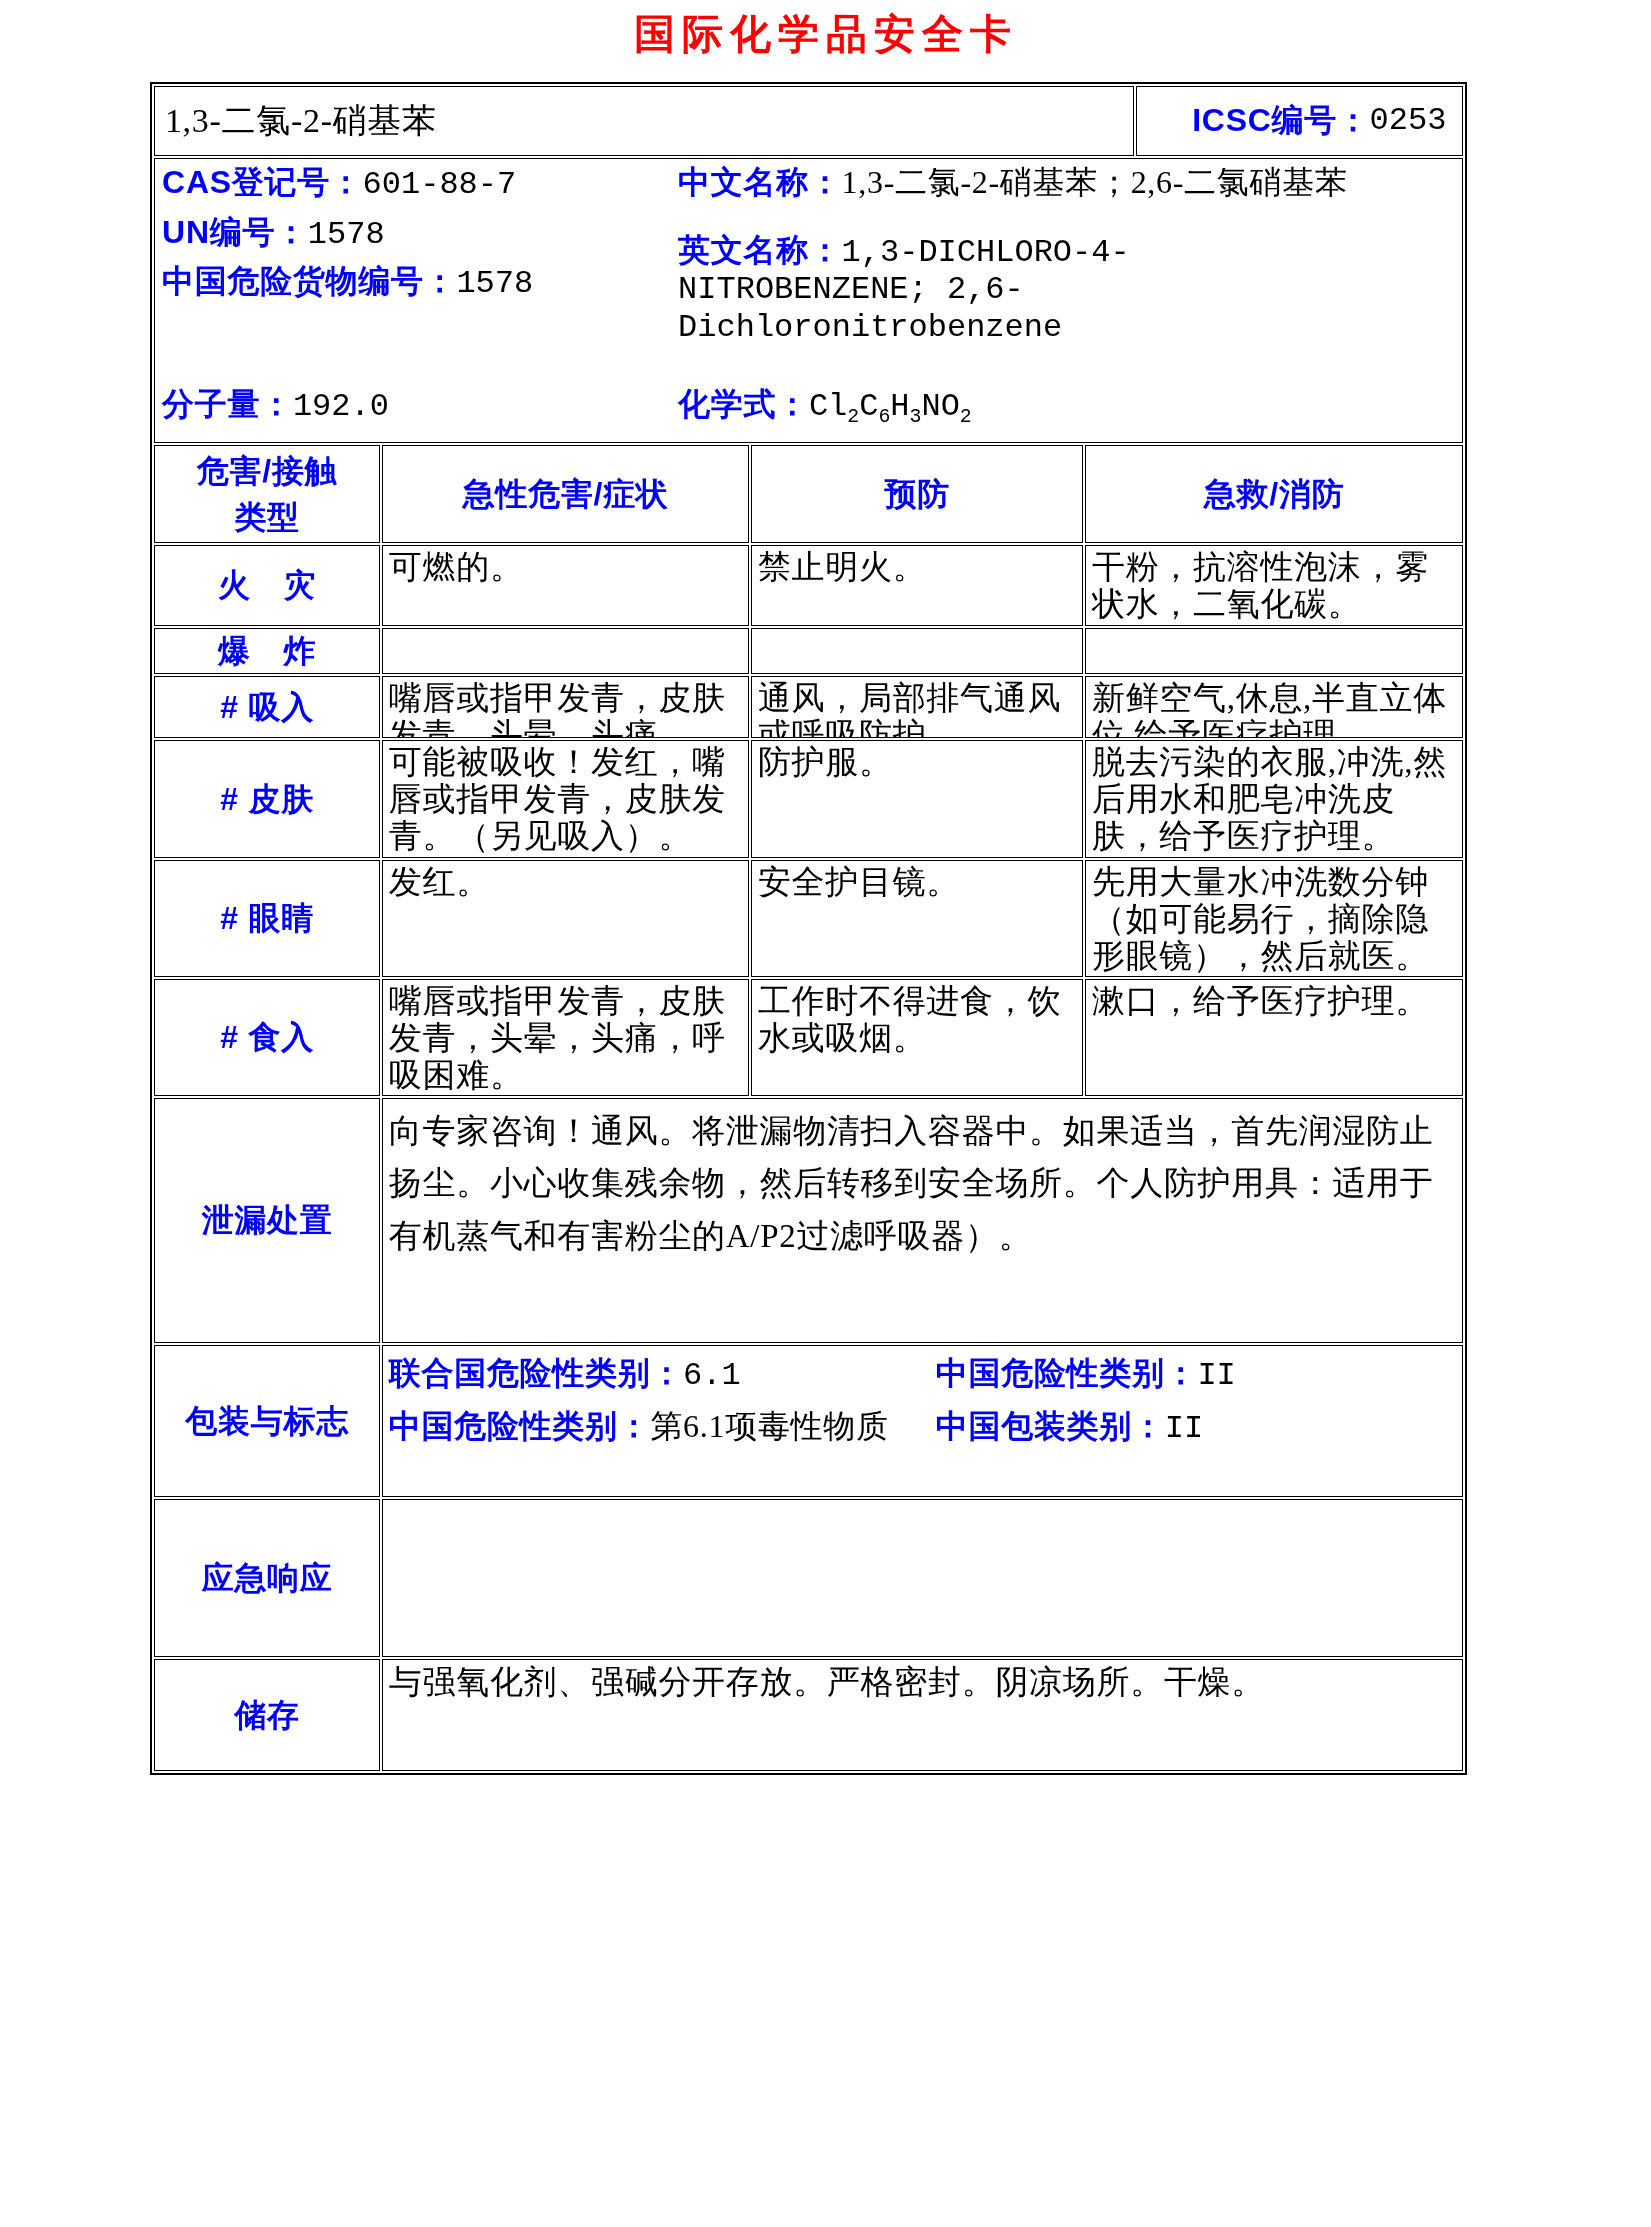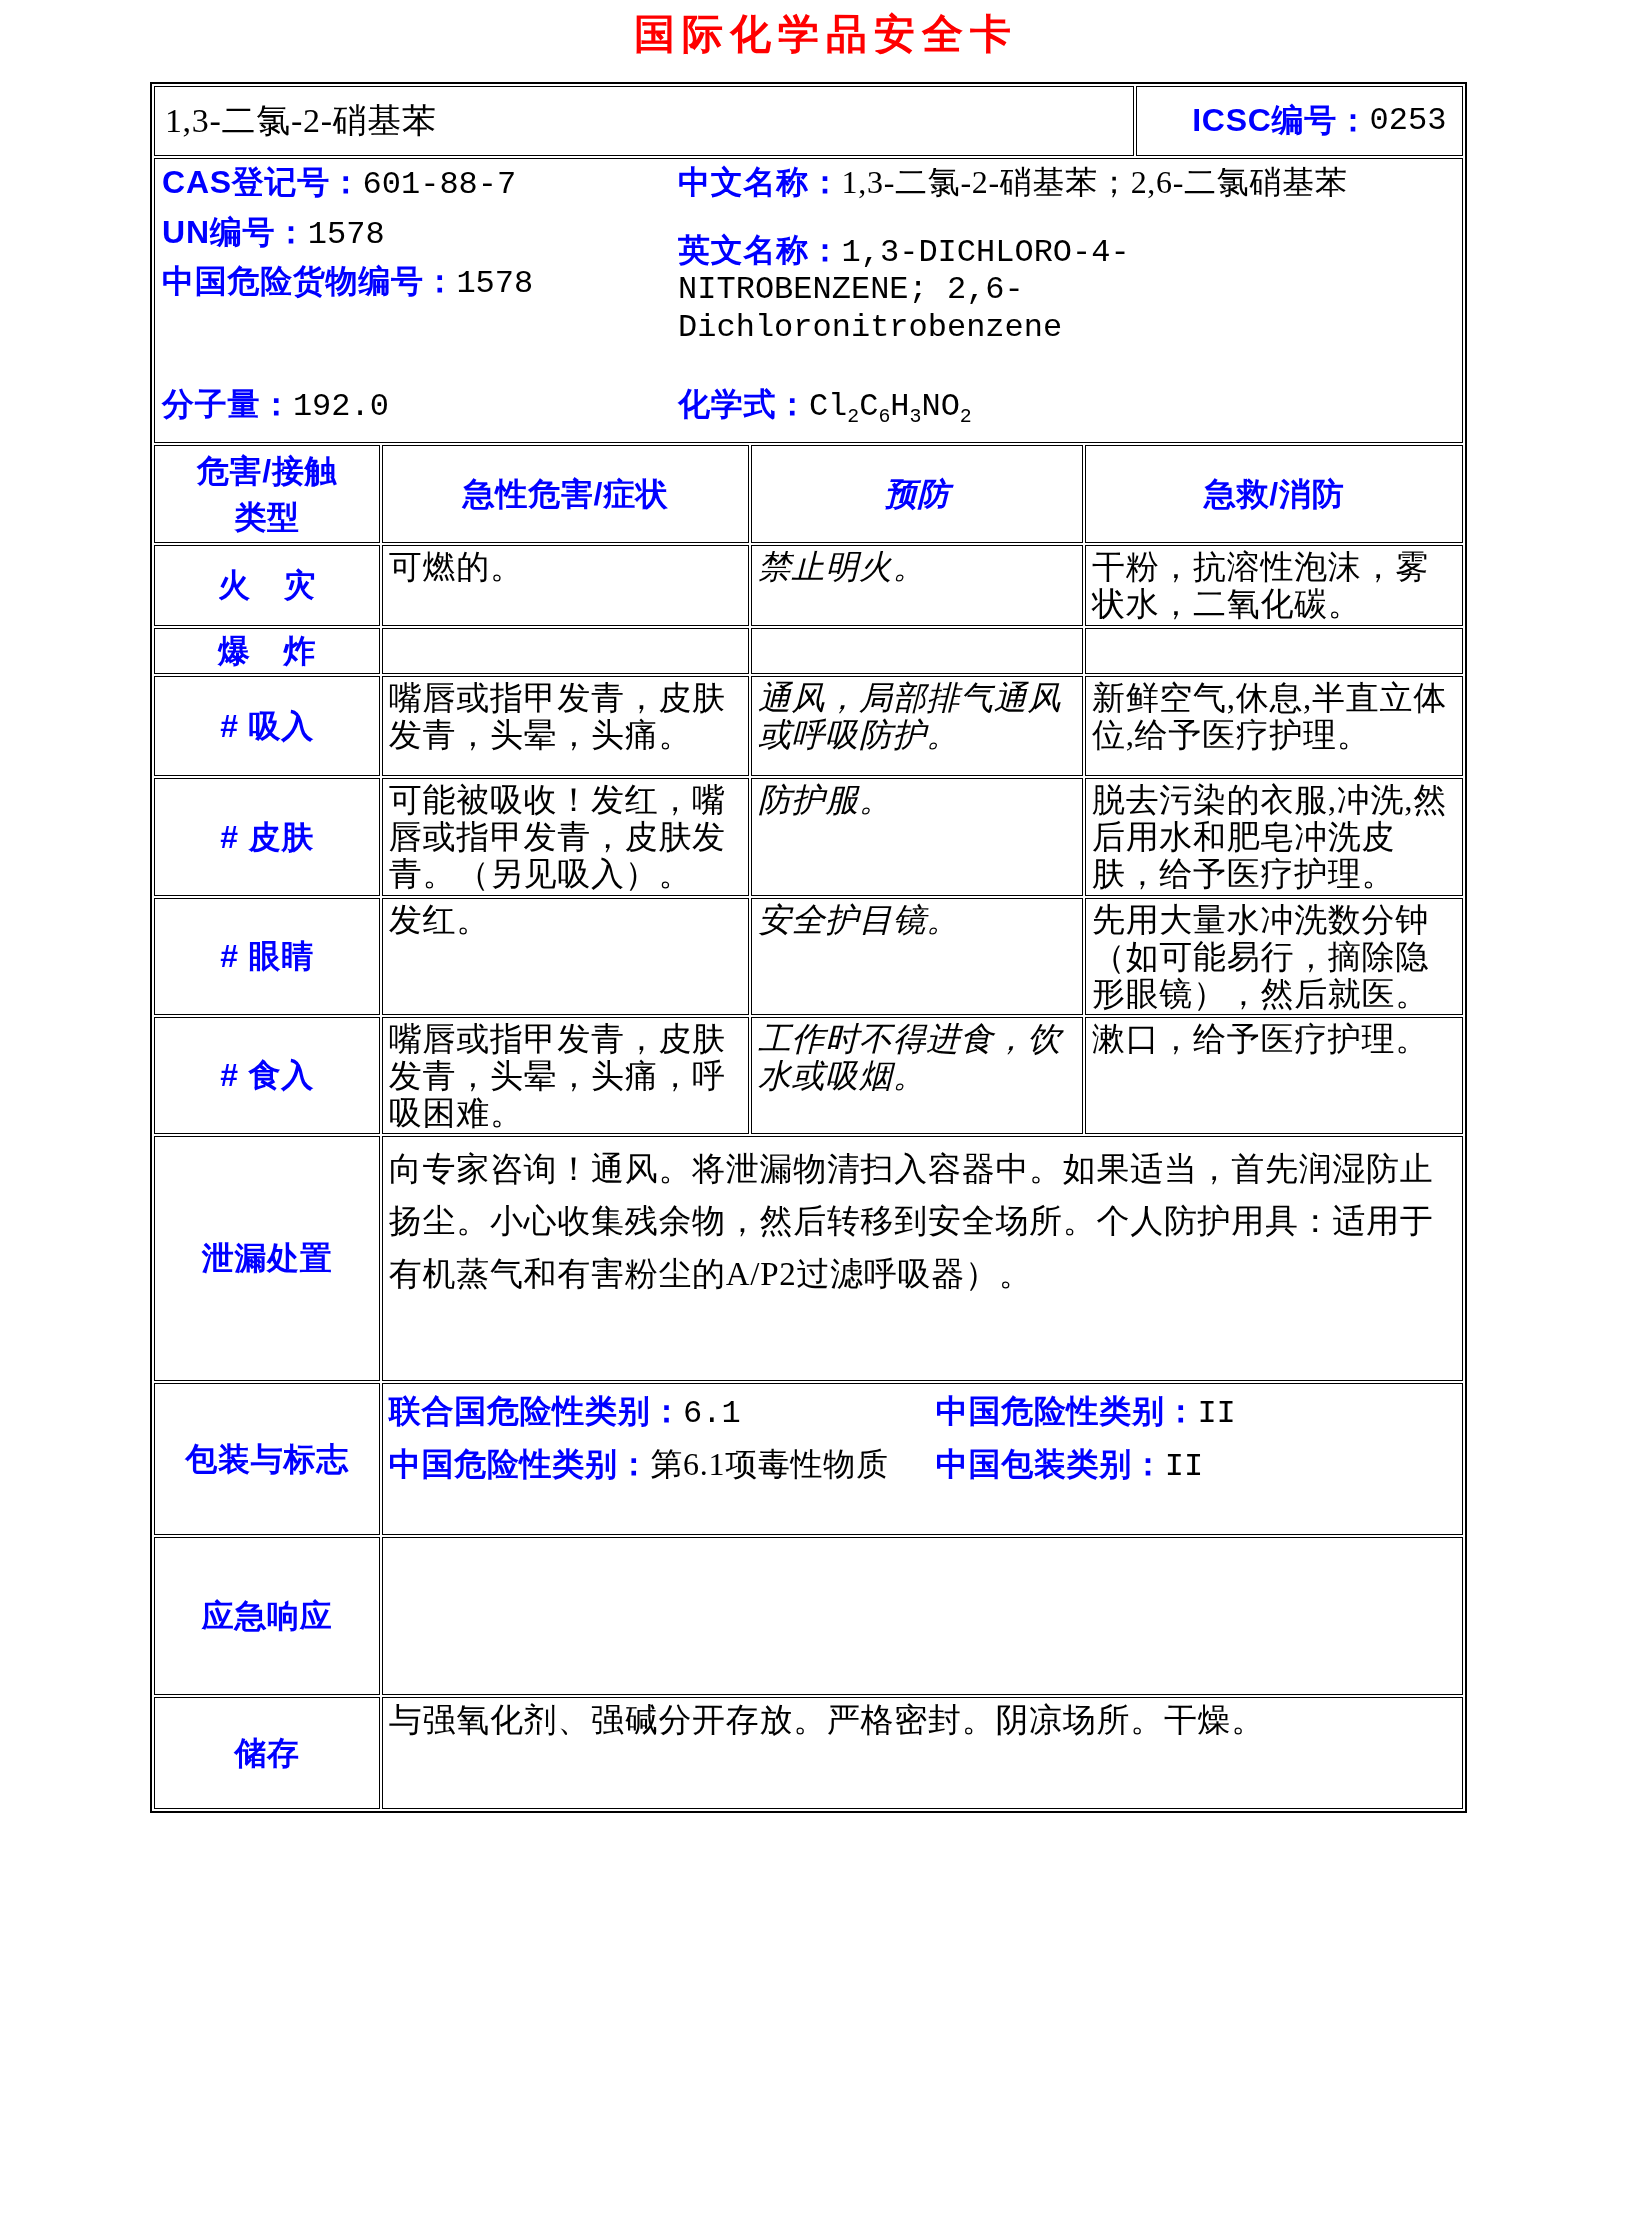--- a/index.html
+++ b/index.html
@@ -20,31 +20,31 @@
   }
   .row{display:flex;gap:2.1px;}
   .cell{
     border:1.4px solid #000;box-sizing:border-box;
     padding:2.8px 5.6px;overflow:hidden;background:#fff;
     font-size:33px;letter-spacing:0.7px;line-height:1.12;
   }
   
   .c1{width:226px;flex:0 0 226px;}
   .c2{width:367px;flex:0 0 367px;}
-  .c3{width:332px;flex:0 0 332px;font-style:italic;}
+  .c3{width:332px;flex:0 0 332px;}
   .c4{flex:1 1 auto;}
   .cwide{flex:1 1 auto;}
   
   .r-name{height:70px;}
   .r-id{height:285px;justify-content:center;}
   .r-head{height:98px;justify-content:space-between;}
   .r-fire{height:81px;}
   .r-expl{height:46px;}
   .r-cont{height:46px;}
-  .r-inh{height:100px;border-radius:22px;}
+  .r-inh{height:62px;border-radius:22px;}
   .r-skin{height:118px;}
   .r-eye{height:117px;}
   .r-ing{height:117px;}
   .r-spill{height:245px;}
   .r-pack{height:152px;}
   .r-emerg{height:158px;}
   .r-store{height:112px;}
   .row>.cell{height:auto;}
   
   .blue{color:#0000ff;font-family:"Liberation Sans","DejaVu Sans",sans-serif;font-weight:bold;}

